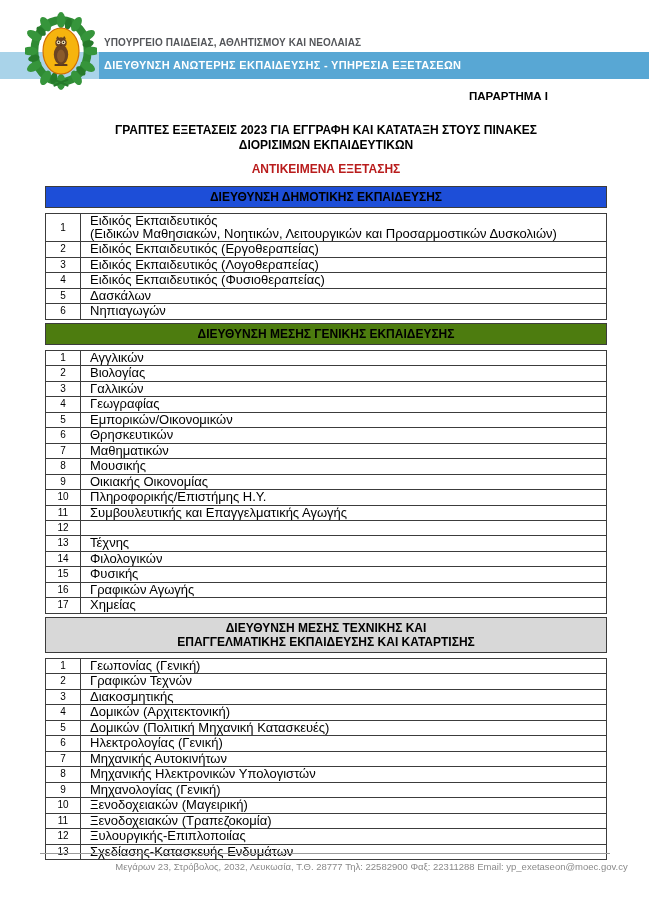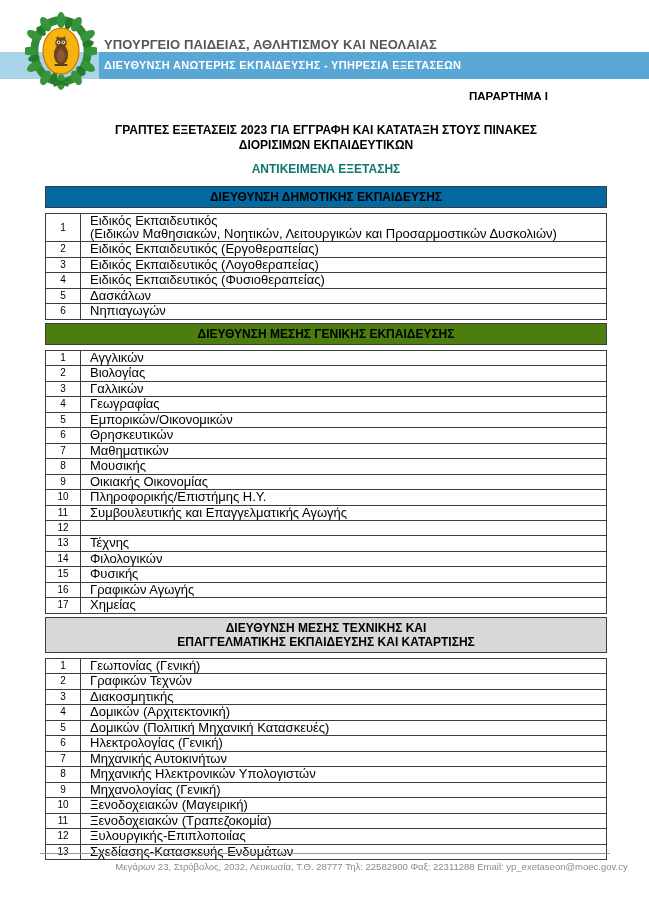--- a/index.html
+++ b/index.html
@@ -15,38 +15,38 @@
   
   .blue-bar{
     position:absolute;top:52px;left:0;width:649px;height:27px;
   }
   .bar-text{
     position:absolute;left:104px;top:0;height:27px;line-height:27px;
     color:#ffffff;font-weight:bold;font-size:11px;letter-spacing:.3px;
   }
   .ministry-line{
     position:absolute;top:37px;left:104px;
-    font-weight:bold;font-size:13px;letter-spacing:.1px;color:#54565a;
+    font-weight:bold;font-size:10px;letter-spacing:.1px;color:#54565a;
   }
   .logo{
     position:absolute;top:11px;left:25px;width:72px;height:80px;z-index:2;
   }
   
   .annex{
     position:absolute;top:90px;left:45px;width:503px;
     text-align:right;font-weight:bold;font-size:11.5px;color:#000;
   }
   .doc-title{
     position:absolute;top:123px;left:45px;width:562px;
     text-align:center;font-weight:bold;font-size:12px;line-height:15px;color:#000;
     white-space:pre-line;
   }
   .doc-subtitle{
     position:absolute;top:162px;left:45px;width:562px;
-    text-align:center;font-weight:bold;font-size:12px;color:#0f766e;
+    text-align:center;font-weight:bold;font-size:12px;color:#b91c1c;
   }
   
   #table-root{
     position:absolute;top:186px;left:45px;width:562px;
   }
   .sec-header{
     border:1px solid #3c3c3c;
     text-align:center;font-weight:bold;font-size:12px;line-height:14px;
     padding:3px 0;margin-bottom:5px;color:#000;
     white-space:pre-line;
@@ -135,21 +135,21 @@
     <path d="M41 103 L59 95" stroke="#267a2b" stroke-width="3" stroke-linecap="round"></path>
     <path d="M59 103 L41 95" stroke="#267a2b" stroke-width="3" stroke-linecap="round"></path>
   </svg>
 
   <div class="annex">ΠΑΡΑΡΤΗΜΑ Ι</div>
   <div class="doc-title">ΓΡΑΠΤΕΣ ΕΞΕΤΑΣΕΙΣ 2023 ΓΙΑ ΕΓΓΡΑΦΗ ΚΑΙ ΚΑΤΑΤΑΞΗ ΣΤΟΥΣ ΠΙΝΑΚΕΣ
 ΔΙΟΡΙΣΙΜΩΝ ΕΚΠΑΙΔΕΥΤΙΚΩΝ</div>
   <div class="doc-subtitle">ΑΝΤΙΚΕΙΜΕΝΑ ΕΞΕΤΑΣΗΣ</div>
 
   <div id="table-root">
-      <div class="sec-header" style="background: #0369a1;">ΔΙΕΥΘΥΝΣΗ ΔΗΜΟΤΙΚΗΣ ΕΚΠΑΙΔΕΥΣΗΣ</div>
+      <div class="sec-header" style="background: #1d4ed8;">ΔΙΕΥΘΥΝΣΗ ΔΗΜΟΤΙΚΗΣ ΕΚΠΑΙΔΕΥΣΗΣ</div>
       <div class="sec-rows">
         <div class="t-row">
           <div class="cell-num">1</div>
           <div class="cell-label">Ειδικός Εκπαιδευτικός
 (Ειδικών Μαθησιακών, Νοητικών, Λειτουργικών και Προσαρμοστικών Δυσκολιών)</div>
         </div>
         <div class="t-row">
           <div class="cell-num">2</div>
           <div class="cell-label">Ειδικός Εκπαιδευτικός (Εργοθεραπείας)</div>
         </div>

